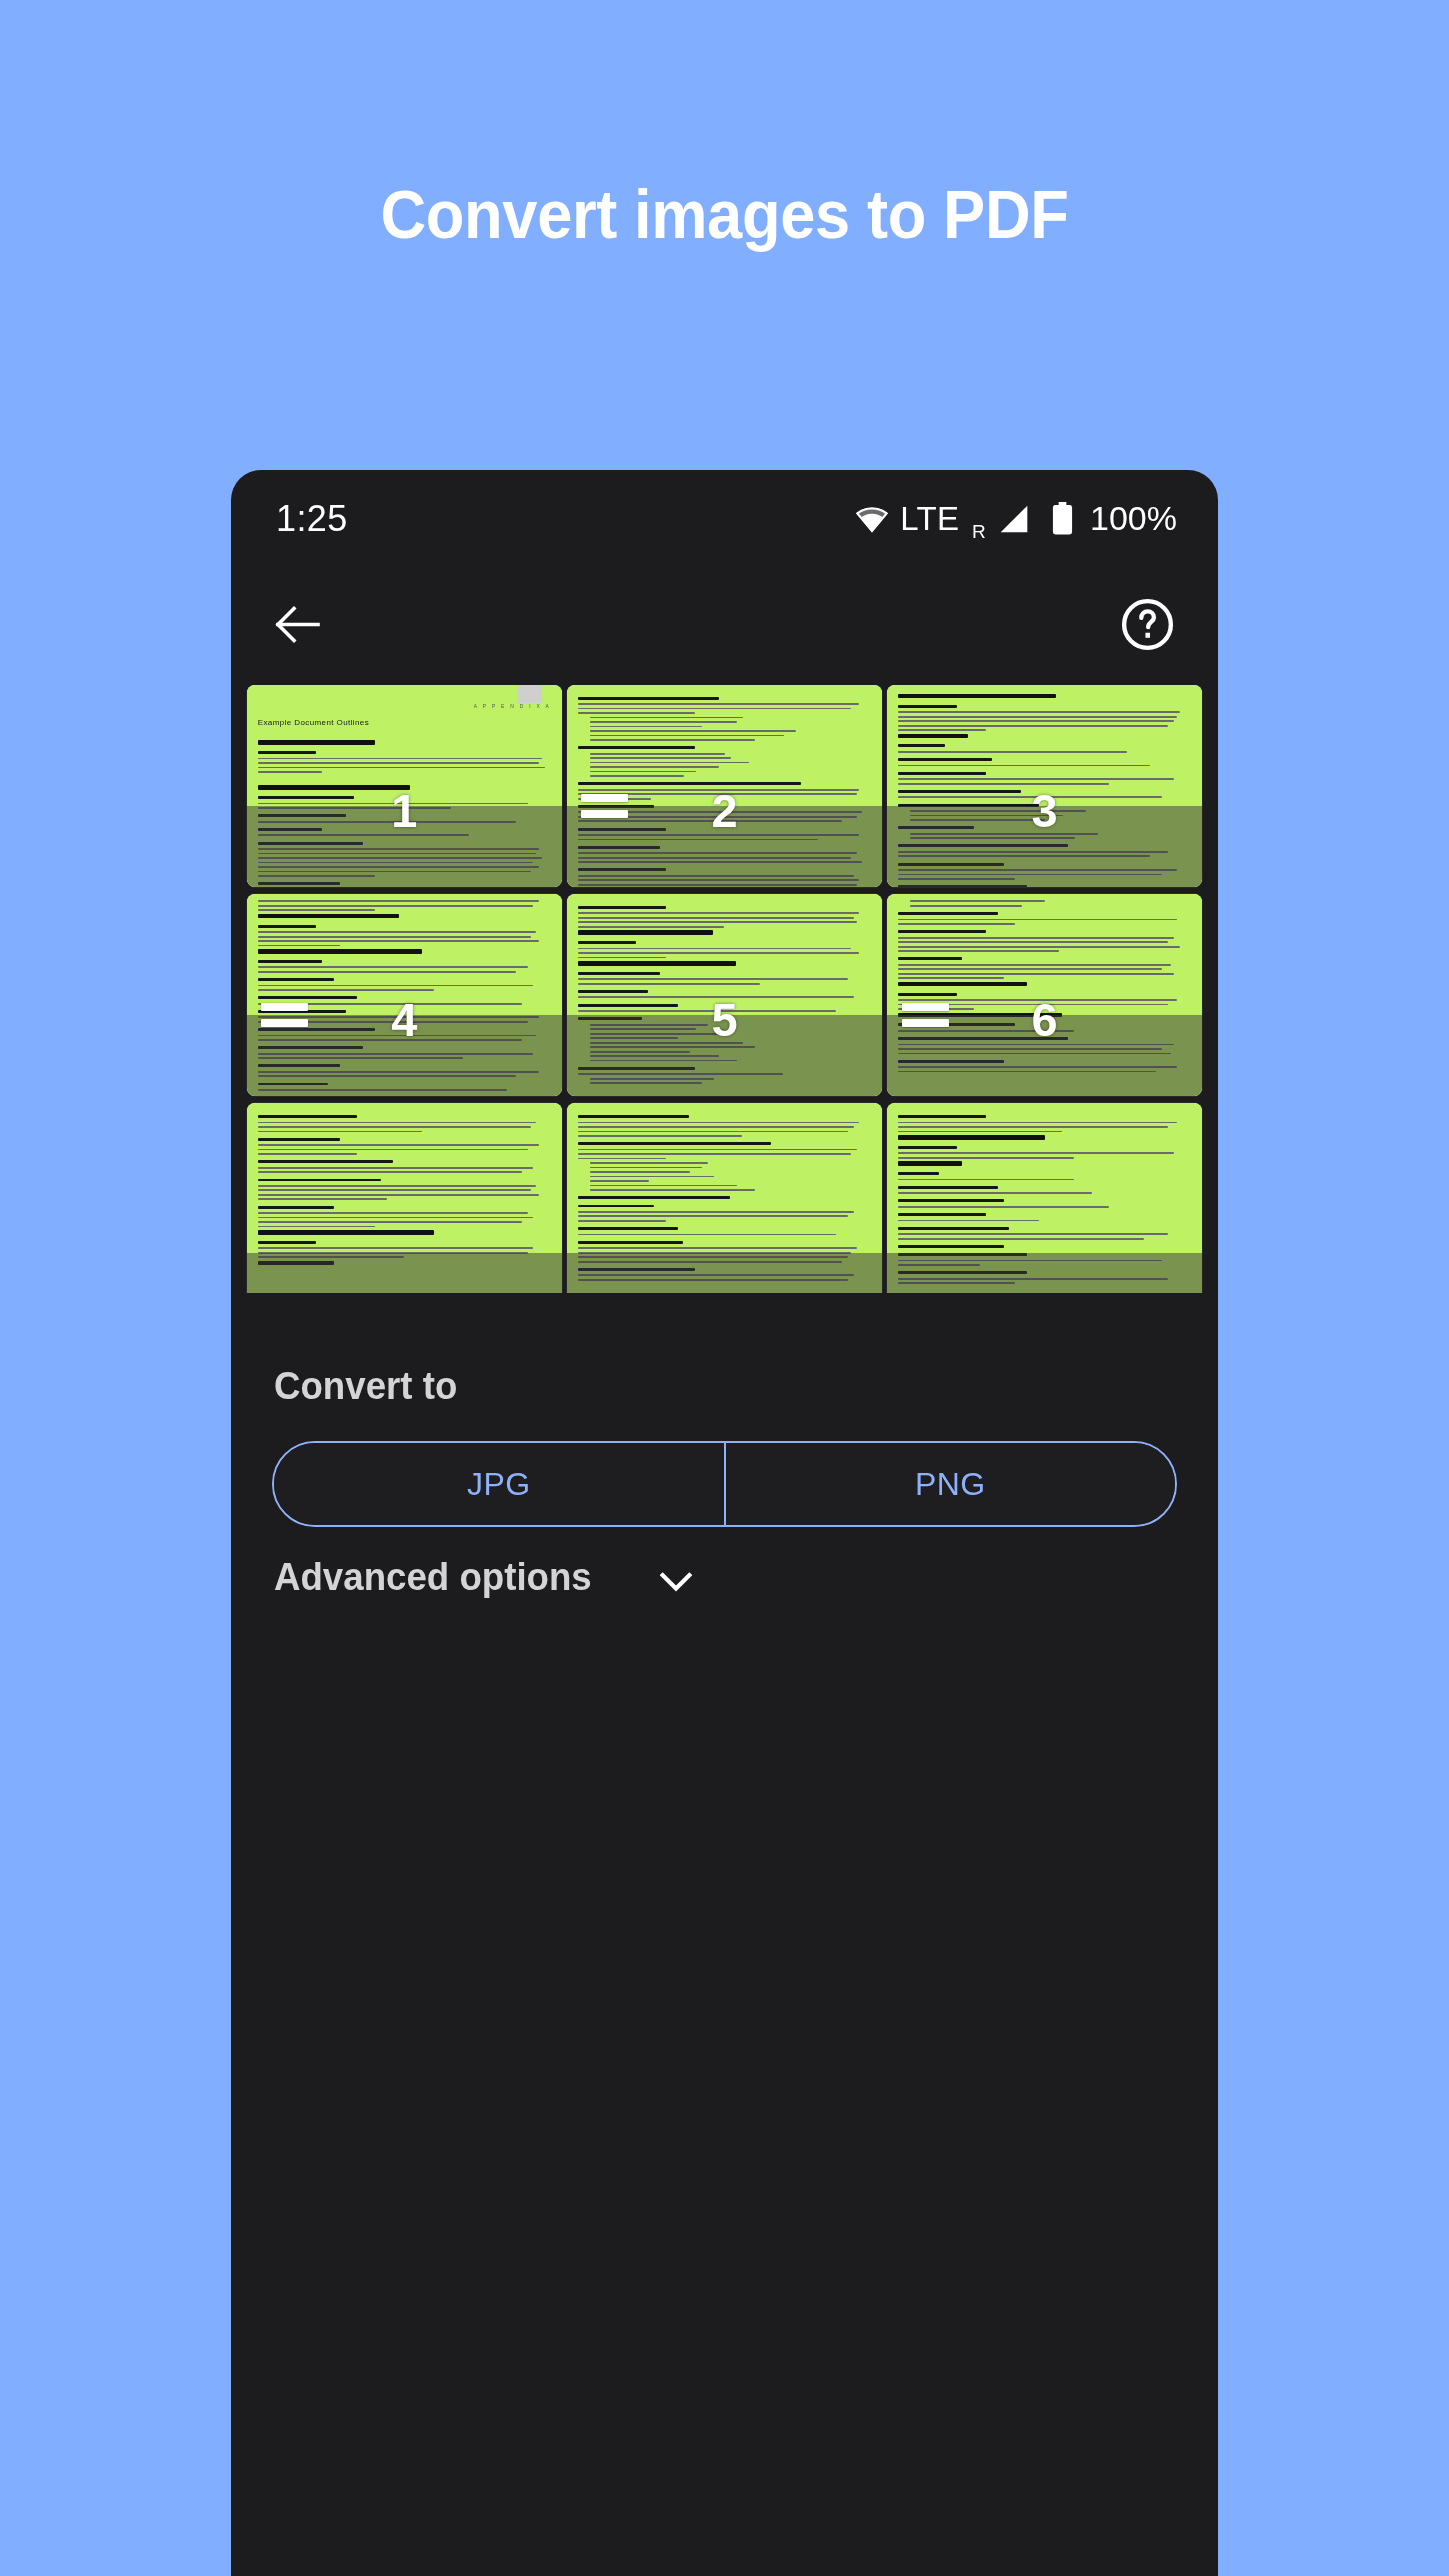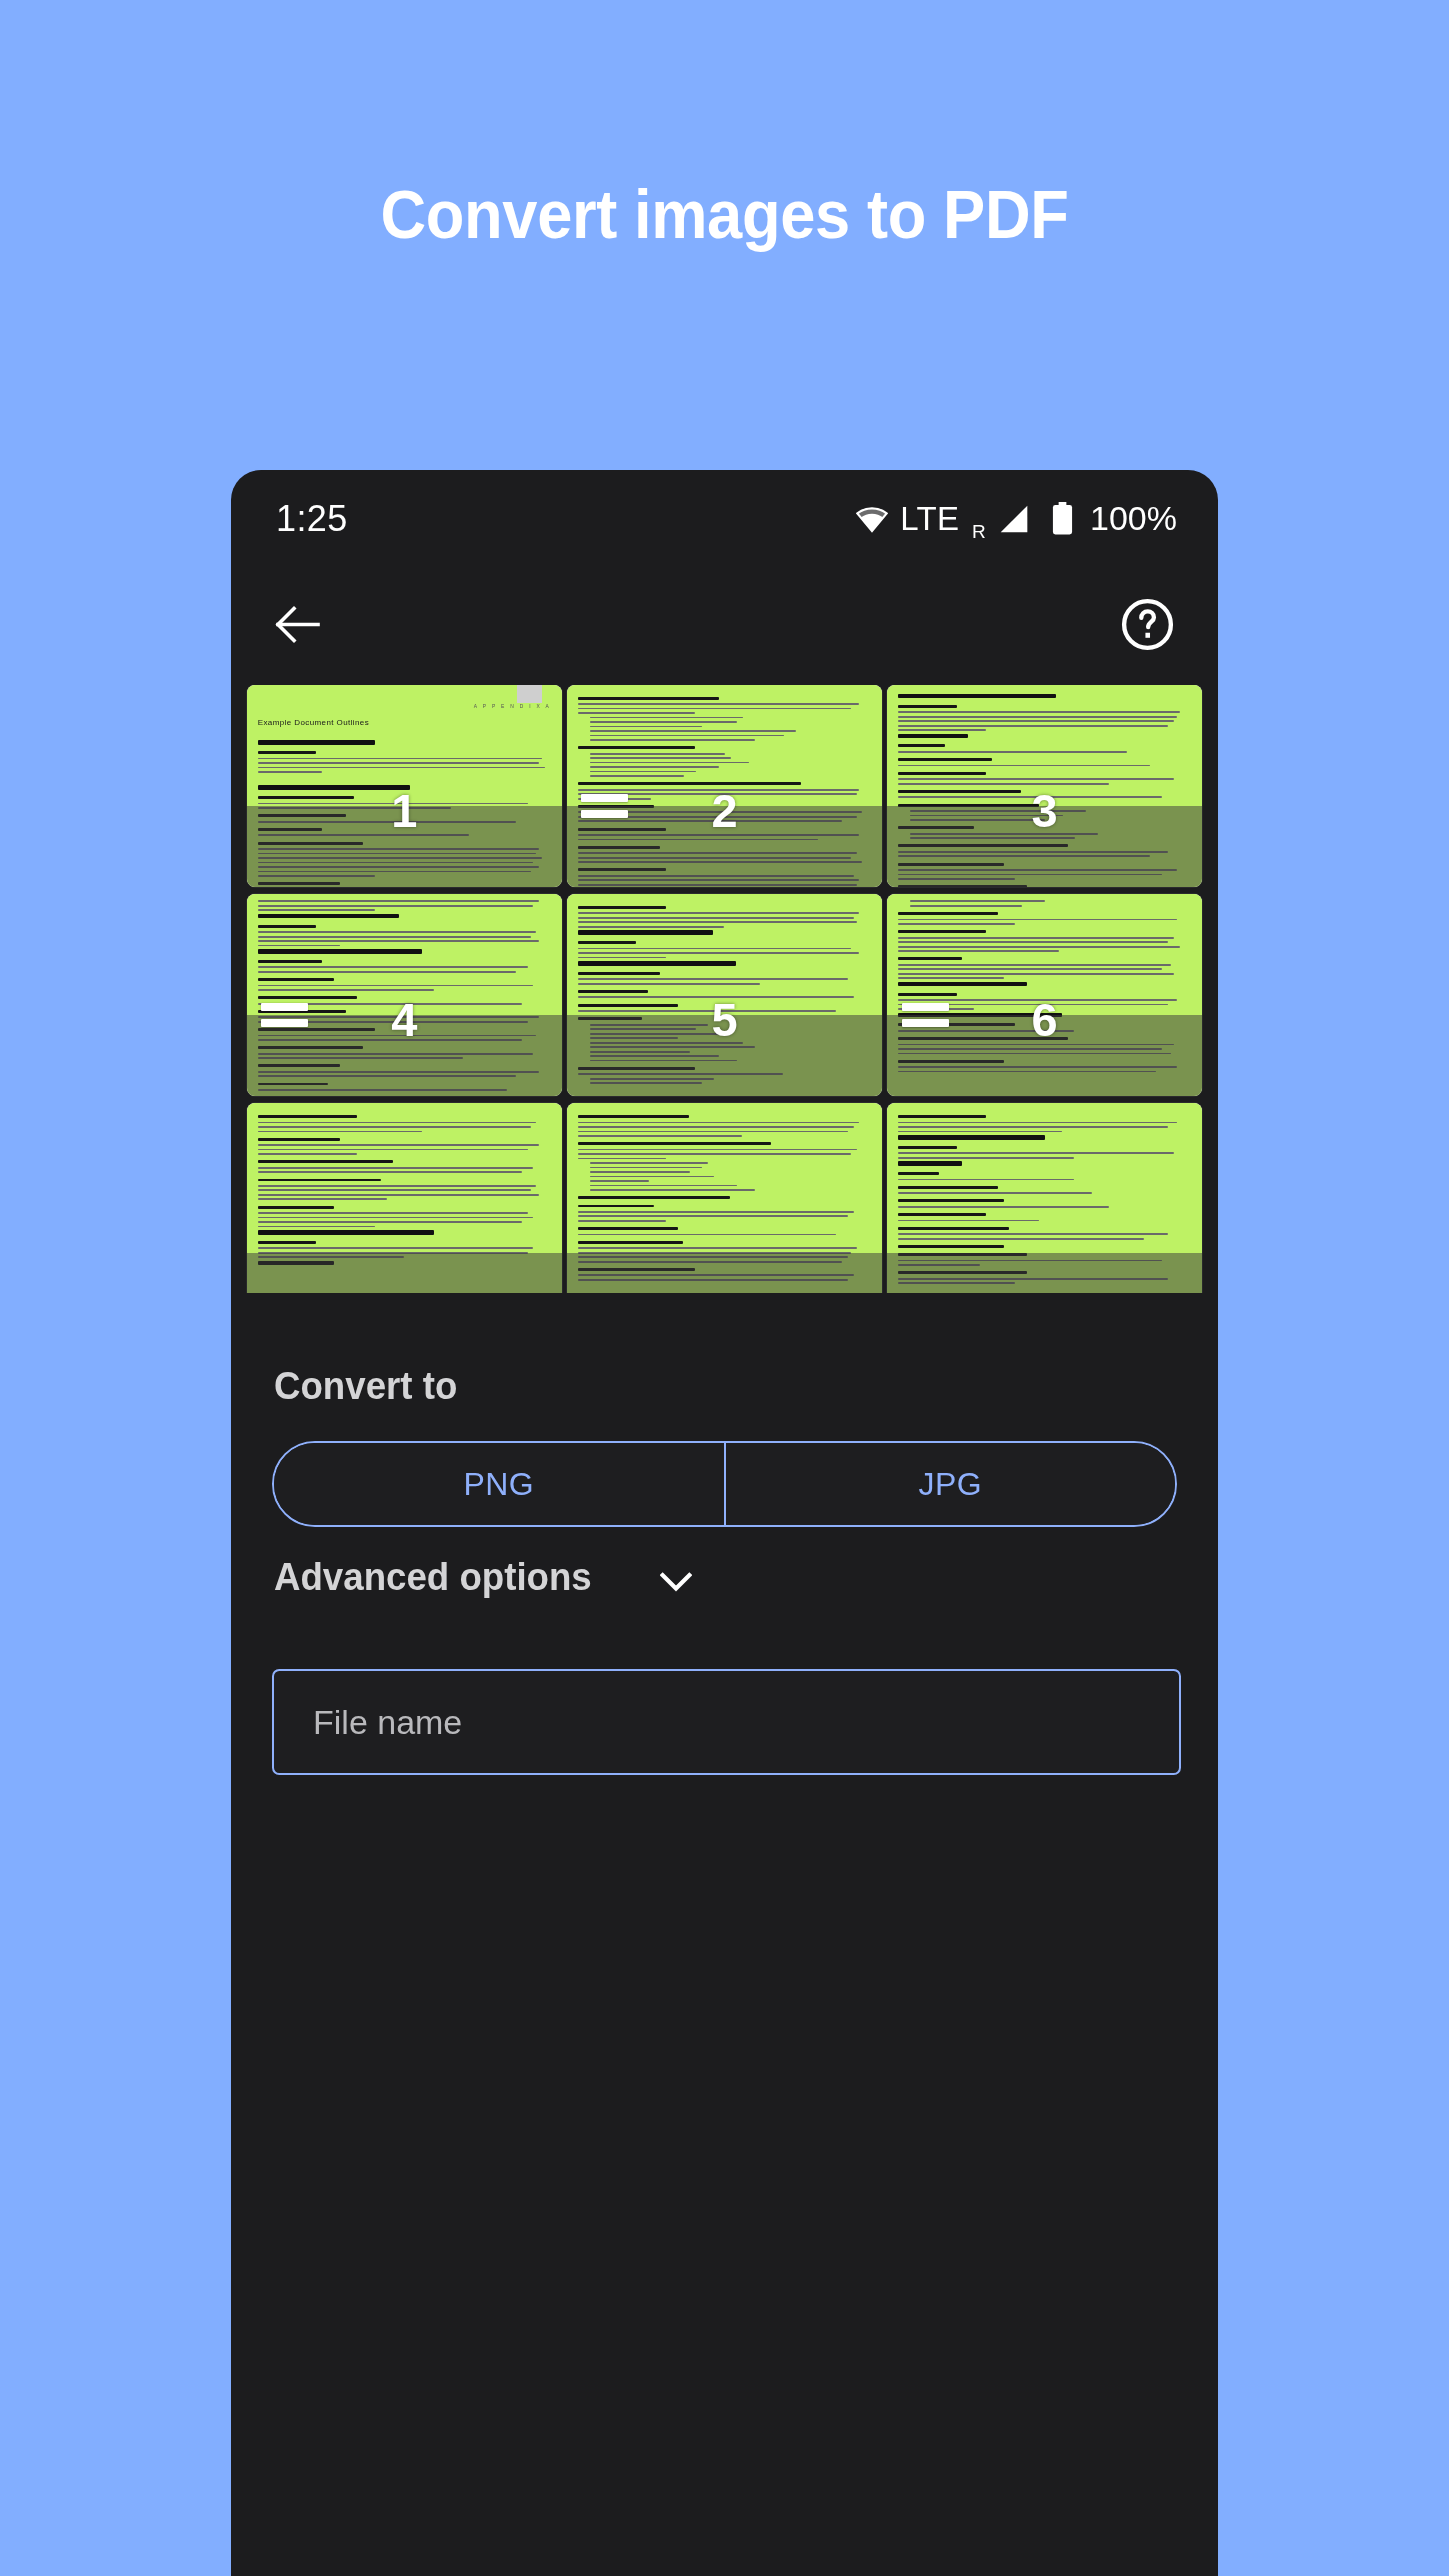--- a/index.html
+++ b/index.html
@@ -668,30 +668,27 @@
         </div>
         <div class="dim" style="height:26%"></div>
         <div class="thumb-num"></div>
       </div>
 
     </div>
 
     <div class="section-heading" id="convert-to-heading">Convert to</div>
 
     <div class="segmented">
+      <div class="seg">JPG</div>
       <div class="seg">PNG</div>
-      <div class="seg">JPG</div>
     </div>
 
     <div class="section-heading" id="advanced-heading">Advanced options</div>
     <svg class="chev" viewBox="0 0 24 14">
       <path d="M2 2 L12 12 L22 2" fill="none" stroke="#ffffff" stroke-width="3.2" stroke-linecap="square"></path>
     </svg>
 
-    <div class="filename-field">
-      <span class="filename-placeholder">File name</span>
-    </div>
 
 
 
   </div>
 </div>
 
 
 </body></html>

